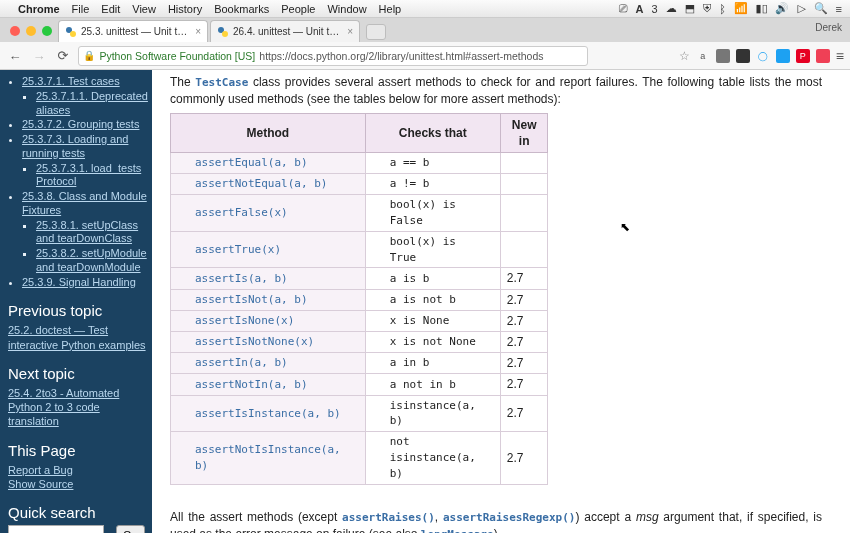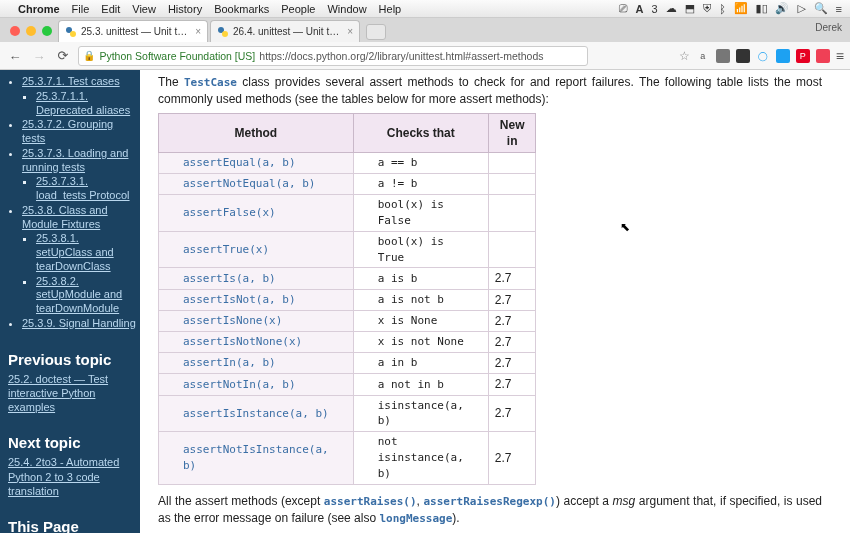--- a/index.html
+++ b/index.html
@@ -30,39 +30,39 @@
 .nav-btn { width: 18px; height: 18px; display:flex;align-items:center;justify-content:center; color:#555; font-size:13px;}
 .addr { flex: 0 0 510px; height: 20px; border: 1px solid #ccc; border-radius: 3px; background: #fff; display: flex; align-items: center; padding: 0 4px; font-size: 10.5px; color: #222; }
 .lock { color: #2b9348; font-size: 10px; margin-right: 4px; }
 .addr .host { color: #2b7a2b; }
 .addr .path { color: #555; }
 .tb-right { margin-left: auto; display: flex; gap: 6px; align-items: center; }
 .ext { width: 14px; height: 14px; border-radius: 2px; display:inline-flex;align-items:center;justify-content:center; font-size:9px; color:#fff; }
 
 
 .page { display: flex; height: calc(533px - 18px - 24px - 28px); }
-.sidebar { width: 140px; background: #1b4261; color: #e8f0f7; font-size: 11px; padding: 4px 4px 8px 8px; overflow: hidden; }
+.sidebar { width: 152px; background: #1b4261; color: #e8f0f7; font-size: 11px; padding: 4px 4px 8px 8px; overflow: hidden; }
 .sidebar a { color: #b9d7ee; text-decoration: underline; cursor: pointer; }
 .sidebar ul { list-style: disc; margin-left: 14px; }
 .sidebar ul ul { list-style: square; }
 .sidebar li { margin: 1px 0; line-height: 1.25; }
-.sidebar h3 { font-size: 15px; font-weight: 700; color: #fff; margin: 20px 0 4px 0; }
+.sidebar h3 { font-size: 15px; font-weight: 400; color: #fff; margin: 13px 0 4px 0; }
 .sidebar .sub { color: #e8f0f7; font-size: 11px; line-height:1.3; }
 .sidebar .searchbox { display:flex; gap:12px; margin:4px 0 6px 0; }
 .sidebar input[type=text]{ width:96px; height:18px; border:1px solid #aaa; background:#fff; font-size:11px;}
 .sidebar button { height:20px; padding:0 6px; font-size:11px; background:#eee; border:1px solid #999; border-radius:3px; cursor:pointer; }
 .sidebar .hint { font-size:10px; color:#e0eaf3; line-height:1.25; }
 
 .content { flex: 1; padding: 4px 12px 0 18px; overflow: hidden; color: #222; font-size: 12px; line-height: 1.35; }
 .content p { margin: 0 16px 6px 0; text-align: justify; }
 .content .just { text-align: justify; }
 code, .mono { font-family: Menlo, Consolas, monospace; font-size: 11px; }
 code.xref { color: #3a6ea5; font-weight:bold;}
 
-table.asserts { border-collapse: collapse; margin: 6px 0 8px 0; width: 266px; }
+table.asserts { border-collapse: collapse; margin: 6px 0 24px 0; width: 266px; }
 table.asserts th { background: #f2e6f2; border: 1px solid #c9b8c9; padding: 3px 8px; font-size: 12px; font-weight:600;}
 table.asserts td { border: 1px solid #d9cdd9; padding: 2px 24px; font-size: 11px; }
 table.asserts td:nth-child(1) a { color:#3a6ea5; font-family:Menlo,Consolas,monospace; font-size:11px; text-decoration:none;}
 table.asserts td:nth-child(1){background:#f8f2f8;}
 table.asserts td:nth-child(2) span { font-family: Menlo, Consolas, monospace; }
 table.asserts td:nth-child(3){ text-align:left; padding-left:6px; font-size:12px;}
 
 dl.desc { margin: 6px 0; }
 dl.desc dt { font-size: 12px; }
 

